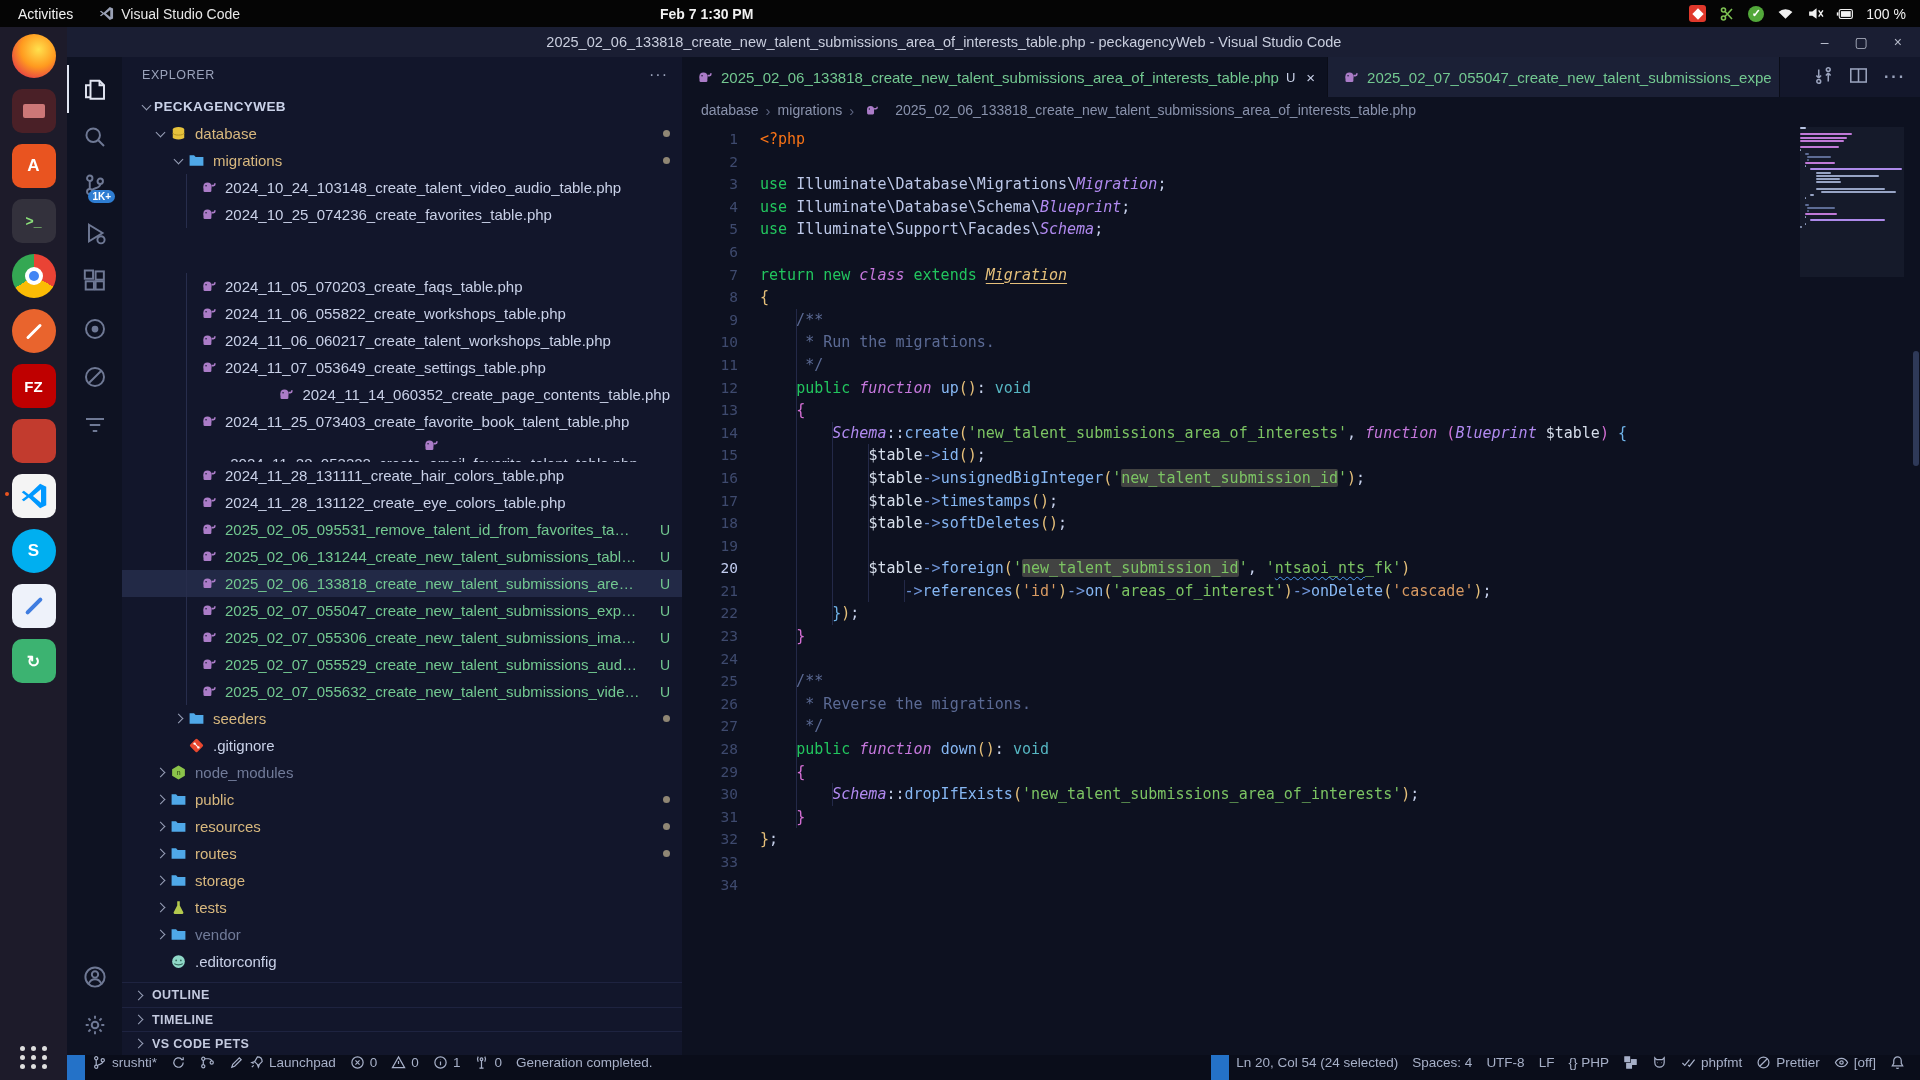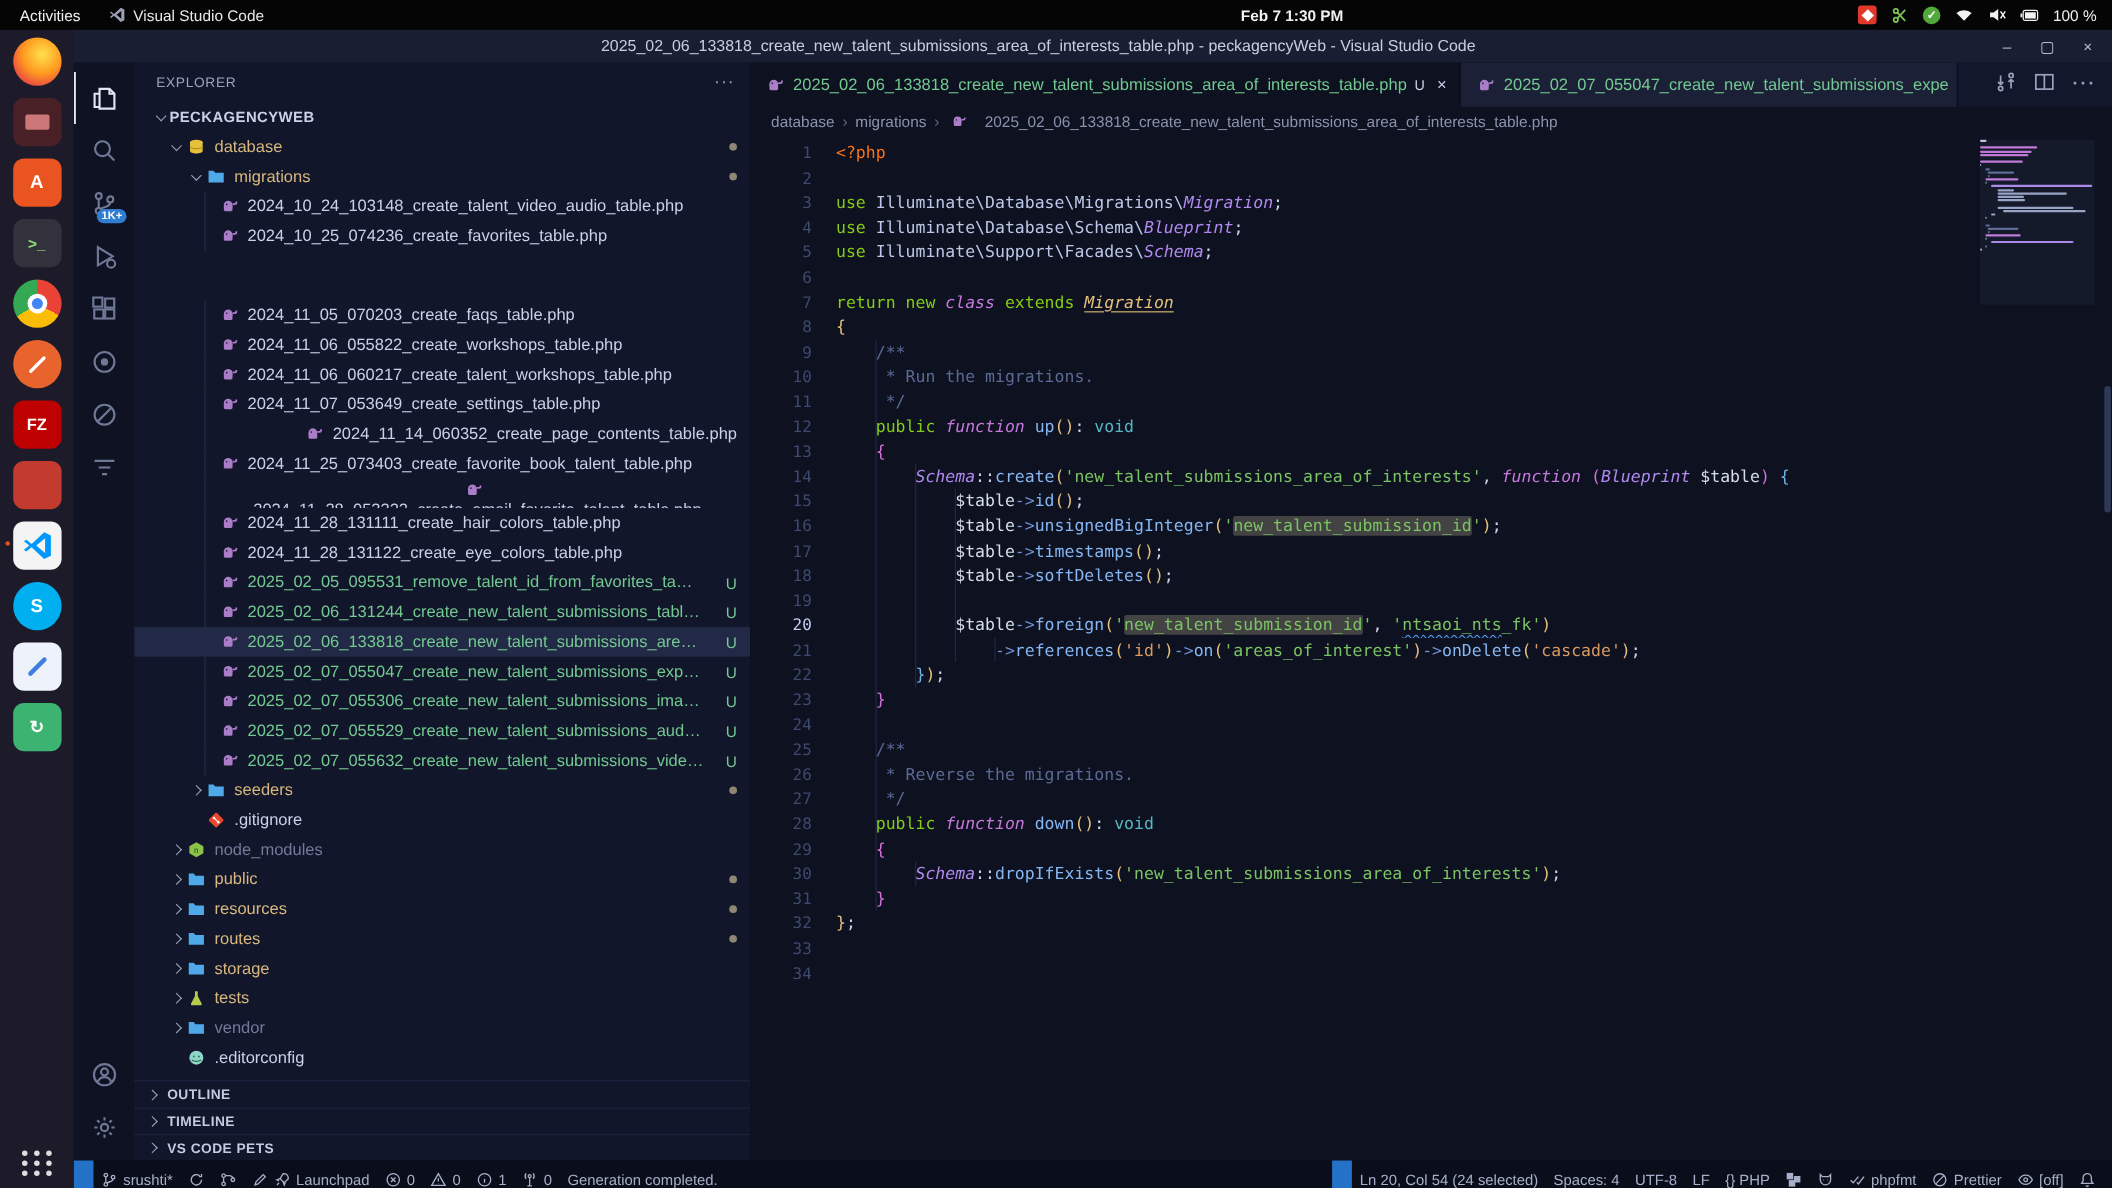--- a/index.html
+++ b/index.html
@@ -4,21 +4,21 @@
 <style>
   html,body{margin:0;padding:0;background:#000;}
   *{box-sizing:border-box;}
   .screen{position:relative;width:1920px;height:1080px;overflow:hidden;
     font-family:"Liberation Sans",sans-serif;color:#c9d1e8;background:#0d1120;}
   
   .top-panel{position:absolute;left:0;top:0;right:0;height:27px;background:#050505;
     display:flex;align-items:center;color:#f1f1f1;font-size:14px;z-index:50;}
   .tp-left{display:flex;align-items:center;gap:26px;padding-left:18px;width:660px;}
   .tp-app{display:flex;align-items:center;gap:7px;color:#e8e8e8;}
-  .tp-center{flex:1;text-align:center;font-weight:bold;}
+  .tp-center{flex:1;text-align:left;font-weight:bold;}
   .tp-right{display:flex;align-items:center;gap:12px;padding-right:14px;}
   .tp-ic{display:inline-flex;align-items:center;justify-content:center;width:18px;height:18px;}
   .rec-box{width:17px;height:17px;background:#e0382b;border-radius:3px;display:flex;align-items:center;justify-content:center;}
   .rec-box .d{width:8px;height:8px;background:#fff;transform:rotate(45deg);}
   .chk-circle{width:16px;height:16px;border-radius:50%;background:#52a83a;color:#fff;font-size:11px;
     display:flex;align-items:center;justify-content:center;font-weight:bold;}
   
   .dock{position:absolute;left:0;top:27px;bottom:0;width:67px;background:#1d1b2a;z-index:40;
     display:flex;flex-direction:column;align-items:center;padding-top:5px;}
   .dock-item{position:relative;width:48px;height:48px;margin-bottom:7px;border-radius:10px;
@@ -87,36 +87,36 @@
   .breadcrumb .sep{color:#5d6580;font-size:15px;}
   .breadcrumb .fic svg{width:15px;height:15px;}
   
   .code-wrap{flex:1;position:relative;overflow:hidden;padding-top:5px;
     font-family:"DejaVu Sans Mono",monospace;font-size:15px;}
   .cl{position:relative;height:22.6px;line-height:22.6px;white-space:pre;}
   .cl .num{display:inline-block;width:56px;text-align:right;margin-right:22px;color:#3e4a6e;
     font-size:14.5px;}
   .cl.cur .num{color:#c2cdf0;}
   .cl .g{position:absolute;top:0;bottom:0;width:1px;background:#232948;}
-  .tk-pl{color:#c8d2ec}.tk-k{color:#84cc16}.tk-ki{color:#c678dd;font-style:italic}
+  .tk-pl{color:#c8d2ec}.tk-k{color:#22c55e}.tk-ki{color:#c678dd;font-style:italic}
   .tk-ns{color:#bcc8e8}.tk-ci{color:#b18af0;font-style:italic}
   .tk-cy{color:#e5c07b;font-style:italic;text-decoration:underline;text-underline-offset:3px;}
   .tk-fn{color:#86b7f3}.tk-va{color:#d6deeb}.tk-ar{color:#6e93d6}
   .tk-s{color:#7cc463}.tk-so{color:#d89a62}.tk-ty{color:#56b6c2}.tk-cm{color:#5b6a94}
   .tk-b1{color:#e6c07a}.tk-b2{color:#d670d6}.tk-b3{color:#6fb3e8}.tk-php{color:#f97316}
   .hl{background:rgba(130,128,108,.45);border-radius:2px;}
   .sq{text-decoration:underline wavy #4f9cf0 1px;text-underline-offset:3px;}
   .minimap{position:absolute;top:4px;right:16px;width:104px;bottom:0;}
   .mm-slider{position:absolute;left:0;right:0;top:0;height:150px;background:rgba(125,135,170,.08);}
   .mm-bar{height:2px;margin-bottom:1.2px;border-radius:1px;}
   .vthumb{position:absolute;right:1px;top:228px;width:6px;height:115px;background:#2e3958;border-radius:3px;}
   
   .statusbar{height:25px;background:#0a0d1a;display:flex;align-items:center;font-size:13.5px;color:#a7b0c8;}
   .st-box{height:25px;background:#2472c8;color:#fff;display:flex;align-items:center;justify-content:center;padding:0 9px;font-weight:bold;}
-  .st-item{display:flex;align-items:flex-end;gap:5px;padding:0 7px;height:25px;}
+  .st-item{display:flex;align-items:flex-start;gap:5px;padding:0 7px;height:25px;}
   .st-item svg{width:15px;height:15px;}
   .st-left{display:flex;align-items:center;flex:1;}
   .st-right{display:flex;align-items:center;padding-right:8px;}
 </style>
 </head>
 <body>
 
 <div class="screen">
 
   <div class="top-panel">

